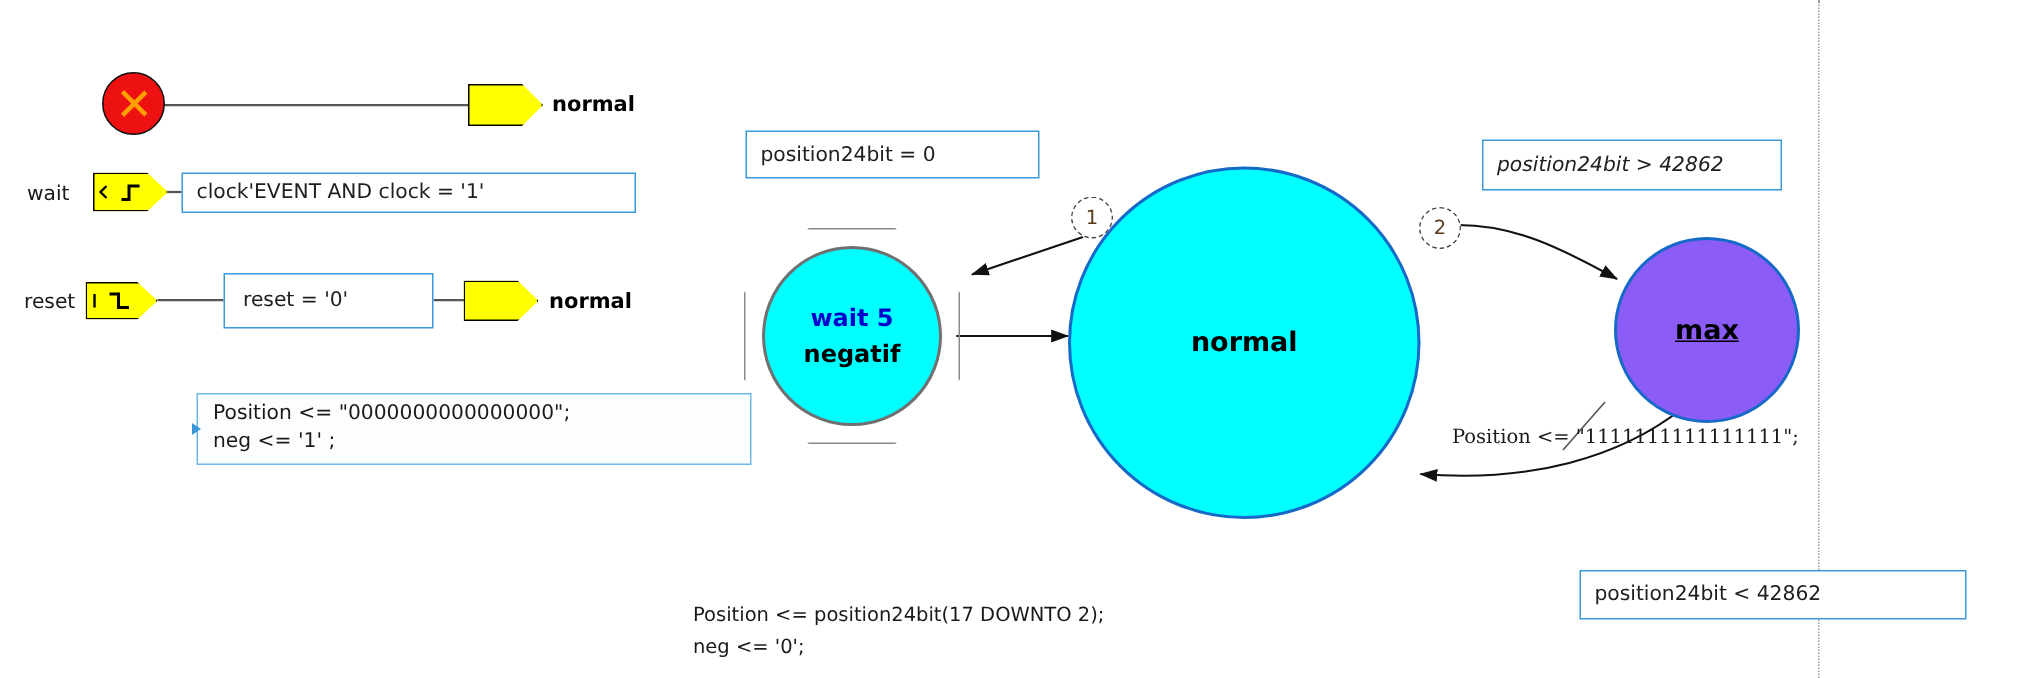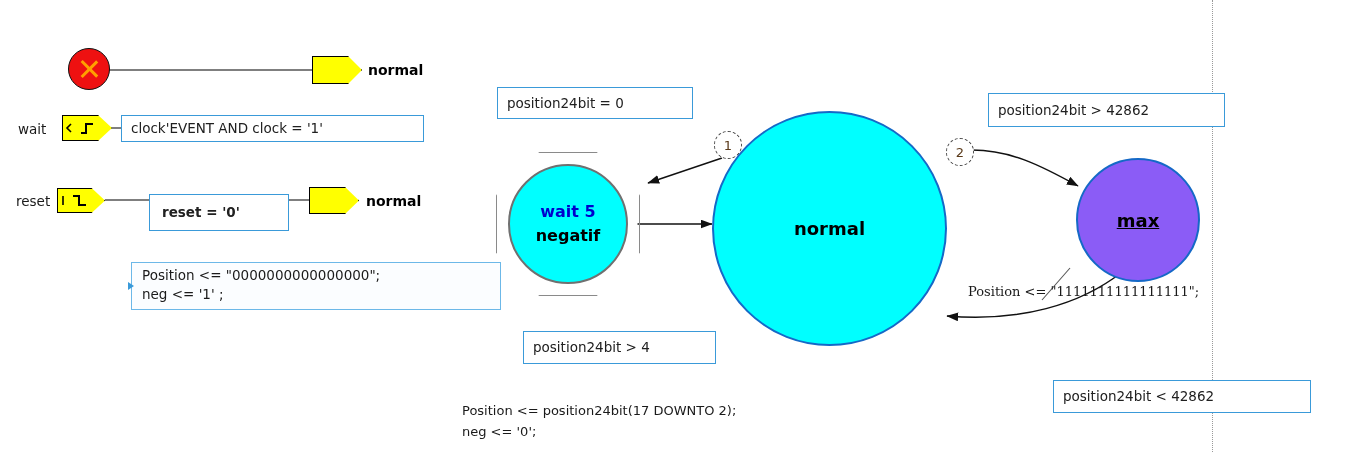--- a/index.html
+++ b/index.html
@@ -245,21 +245,21 @@
     <path d="M19,18 L24,18 L24,9 L31,9" fill="none" stroke="#000000" stroke-width="2"></path>
   </svg>
   <div class="cond-box" style="left:121px; top:115px; width:303px; height:27px;">clock'EVENT AND clock = '1'</div>
 
   <div class="sig-label" style="left:16px; top:193px;">reset</div>
   <div class="sig-pent" style="left:57px; top:188px; width:48px; height:25px;"></div>
   <svg class="abs" style="left:57px; top:188px; width:48px; height:25px;" viewBox="0 0 48 25">
     <path d="M6,8 L6,17" fill="none" stroke="#000000" stroke-width="1.6"></path>
     <path d="M16,8 L22,8 L22,17 L29,17" fill="none" stroke="#000000" stroke-width="2"></path>
   </svg>
-  <div class="cond-box" style="left:149px; top:194px; width:140px; height:37px; padding-left:12px;font-weight:bold;">reset = '0'</div>
+  <div class="cond-box" style="left:149px; top:182px; width:140px; height:37px; padding-left:12px;">reset = '0'</div>
   <div class="sig-pent" style="left:309px; top:187px; width:50px; height:27px;"></div>
   <div class="sig-strong" style="left:366px; top:193px;">normal</div>
 
   <div class="action-box" style="left:131px; top:262px; width:370px; height:48px;">
     <span class="tick"></span>
     <div>Position &lt;= "0000000000000000";</div>
     <div>neg &lt;= '1' ;</div>
   </div>
 
   <div class="octagon-frame" style="left:496px; top:152px; width:144px; height:144px;"></div>
@@ -274,23 +274,22 @@
 
   <div class="state state-max" style="left:1076px; top:158px; width:124px; height:124px;">
     <span>max</span>
   </div>
 
   <div class="num-bubble" style="left:714px; top:131px;">1</div>
   <div class="num-bubble" style="left:946px; top:138px;">2</div>
 
   <div class="cond-box" style="left:497px; top:87px; width:196px; height:32px;">position24bit = 0</div>
 
-  <div class="cond-box" style="left:988px; top:93px; width:237px; height:34px;">position24bit &gt; 42862</div>
-
-  <div class="cond-box" style="left:523px; top:331px; width:193px; height:33px;">position24bit &gt; 4</div>
+  <div class="cond-box" style="left:988px; top:93px; width:200px; height:34px;font-style:italic;">position24bit &gt; 42862</div>
+
 
   <div class="cond-box" style="left:1053px; top:356px; width:258px; height:33px;margin-top:24px;">position24bit &lt; 42862</div>
 
   <div class="plain-text serif" style="left:968px; top:283px;">Position &lt;= "1111111111111111";</div>
 
   <div class="plain-text" style="left:462px; top:402px;">Position &lt;= position24bit(17 DOWNTO 2);</div>
   <div class="plain-text" style="left:462px; top:423px;text-align:right;">neg &lt;= '0';</div>
 
 </div>
 

